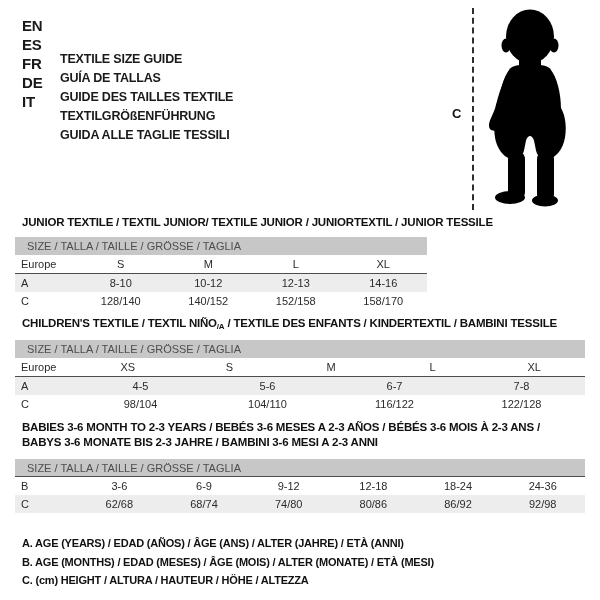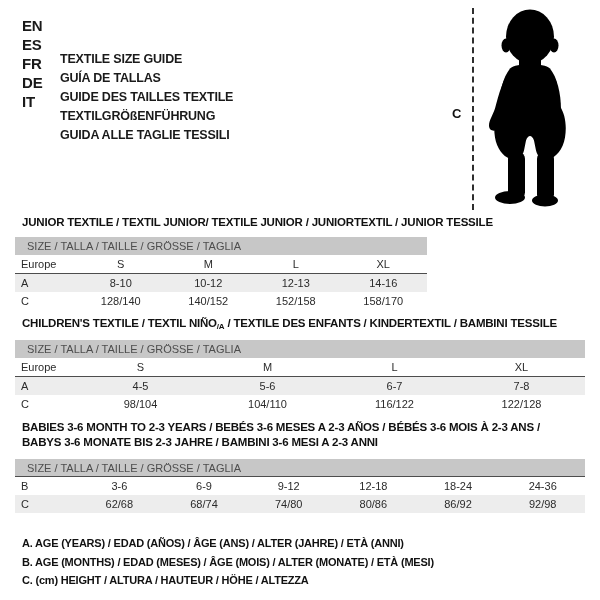--- a/index.html
+++ b/index.html
@@ -136,20 +136,21 @@
       </div>
     </div>
   </div>
 
   <div class="sec">
     <div class="sec-title"><span>CHILDREN'S TEXTILE / TEXTIL NIÑO</span><span class="subscr">/A</span><span> / TEXTILE DES ENFANTS / KINDERTEXTIL / BAMBINI TESSILE</span></div>
     <div class="tbl">
       <div class="size-bar">SIZE / TALLA / TAILLE / GRÖSSE / TAGLIA</div>
       <div class="trow hdr-row">
         <span class="tlab">Europe</span>
+        <span class="tcell">XS</span>
         <span class="tcell">S</span>
         <span class="tcell">M</span>
         <span class="tcell">L</span>
         <span class="tcell">XL</span>
       </div>
       <div class="trow alt">
         <span class="tlab">A</span>
         <span class="tcell">4-5</span>
         <span class="tcell">5-6</span>
         <span class="tcell">6-7</span>

